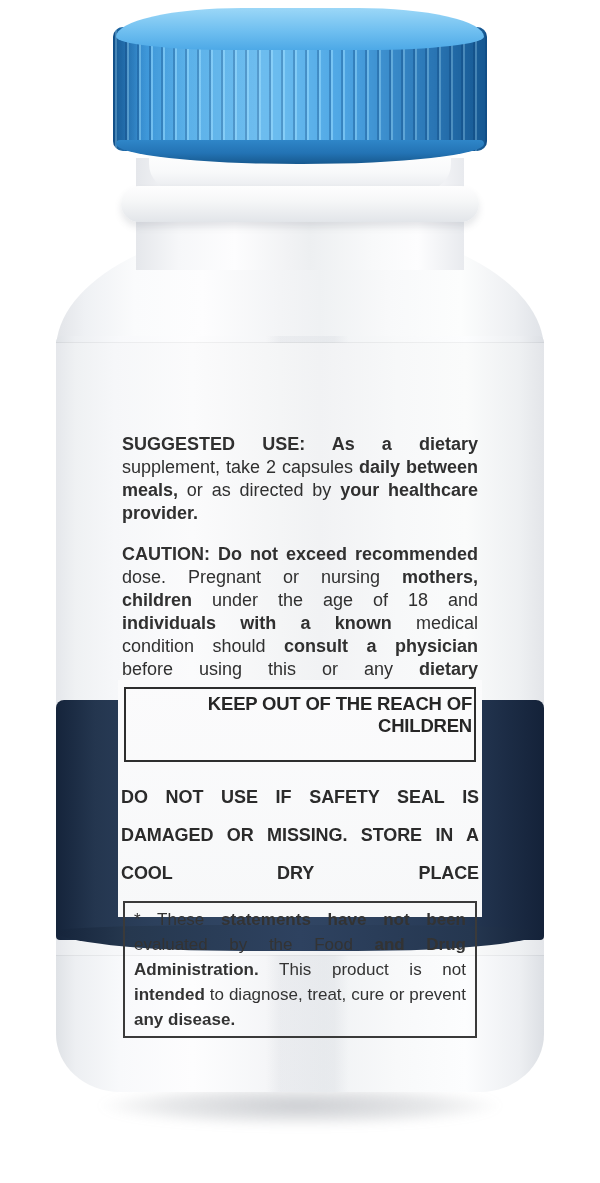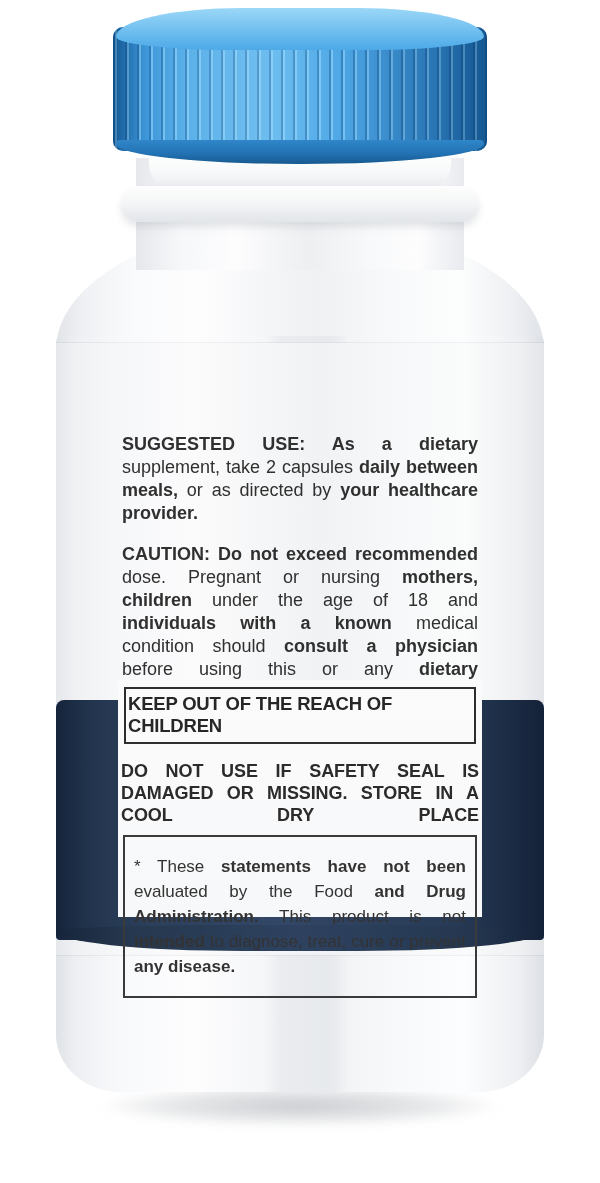--- a/index.html
+++ b/index.html
@@ -112,29 +112,29 @@
     content:"";position:absolute;left:0;bottom:-11px;width:100%;height:26px;
     background:linear-gradient(90deg,#15243b 0%,#26384f 15%,#2e4260 50%,#253750 85%,#142239 100%);
     border-radius:50% 50% 50% 50% / 30% 30% 100% 100%;
   }
   .white-panel{
     position:absolute;left:62px;top:337px;width:364px;height:237px;
     background:linear-gradient(180deg,#fbfbfc 0%,#f7f8f9 100%);
     z-index:2;
   }
   .keepout-box{
-    margin:7px 6px 0;border:2px solid #2e2e2e;padding:4px 2px 5px;
-    text-align:left;font-weight:bold;font-size:18.5px;letter-spacing:-0.2px;color:#262626;
+    margin:7px 6px 0;border:2px solid #2e2e2e;padding:4px 2px 23px;
+    text-align:right;font-weight:bold;font-size:18.5px;letter-spacing:-0.2px;color:#262626;
   }
   .seal-warning{
-    margin:16px 3px 0;font-weight:bold;font-size:18px;line-height:22px;
+    margin:16px 3px 0;font-weight:bold;font-size:18px;line-height:38px;
     text-align:justify;text-align-last:justify;color:#2b2b2b;letter-spacing:-0.1px;
   }
   .disclaimer-box{
-    margin:9px 5px 0;border:2px solid #3a3a3a;padding:17px 9px;
+    margin:9px 5px 0;border:2px solid #3a3a3a;padding:4px 9px;
     font-size:17px;line-height:25px;text-align:justify;color:#333333;
   }
 </style>
 </head>
 <body>
 
 <div class="scene">
 
   <div class="floor-shadow"></div>
 

